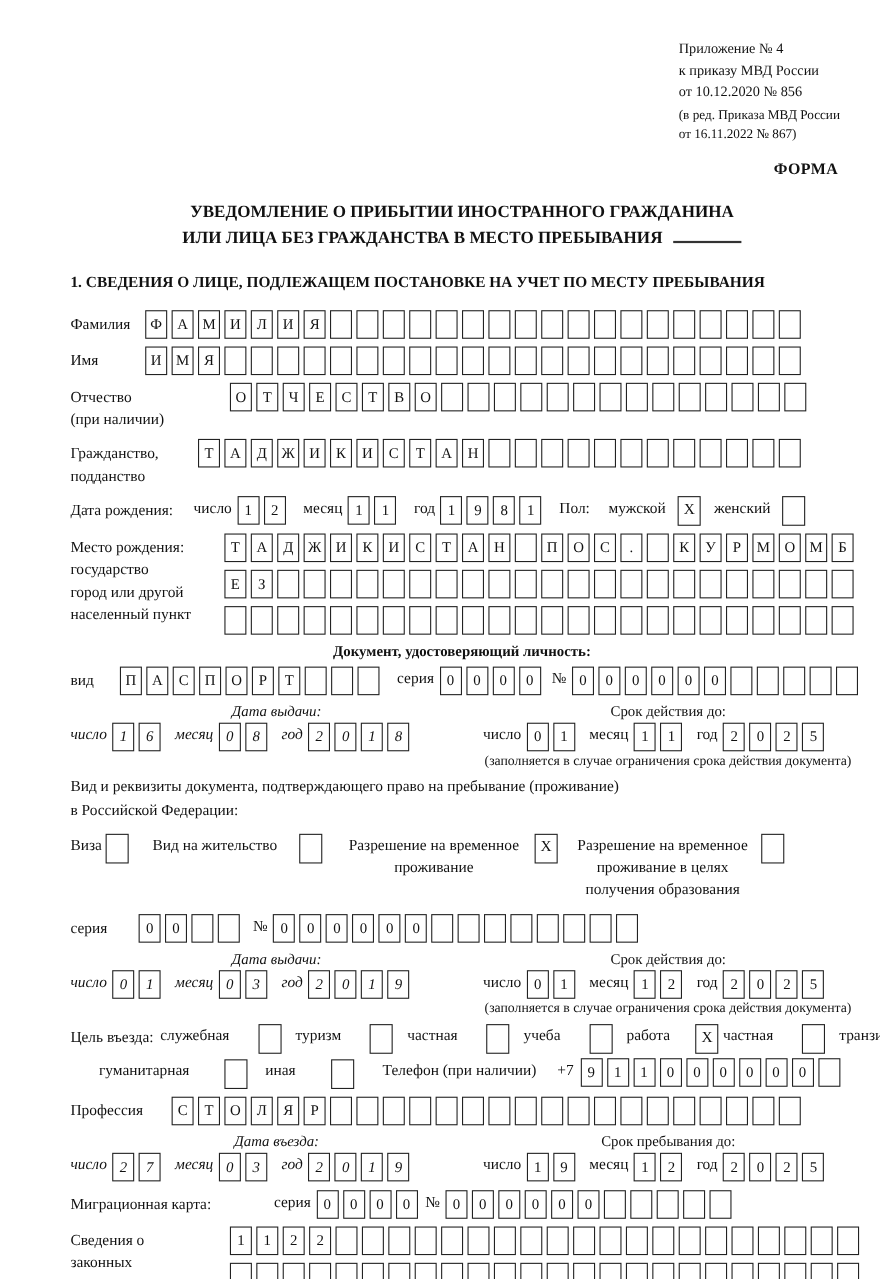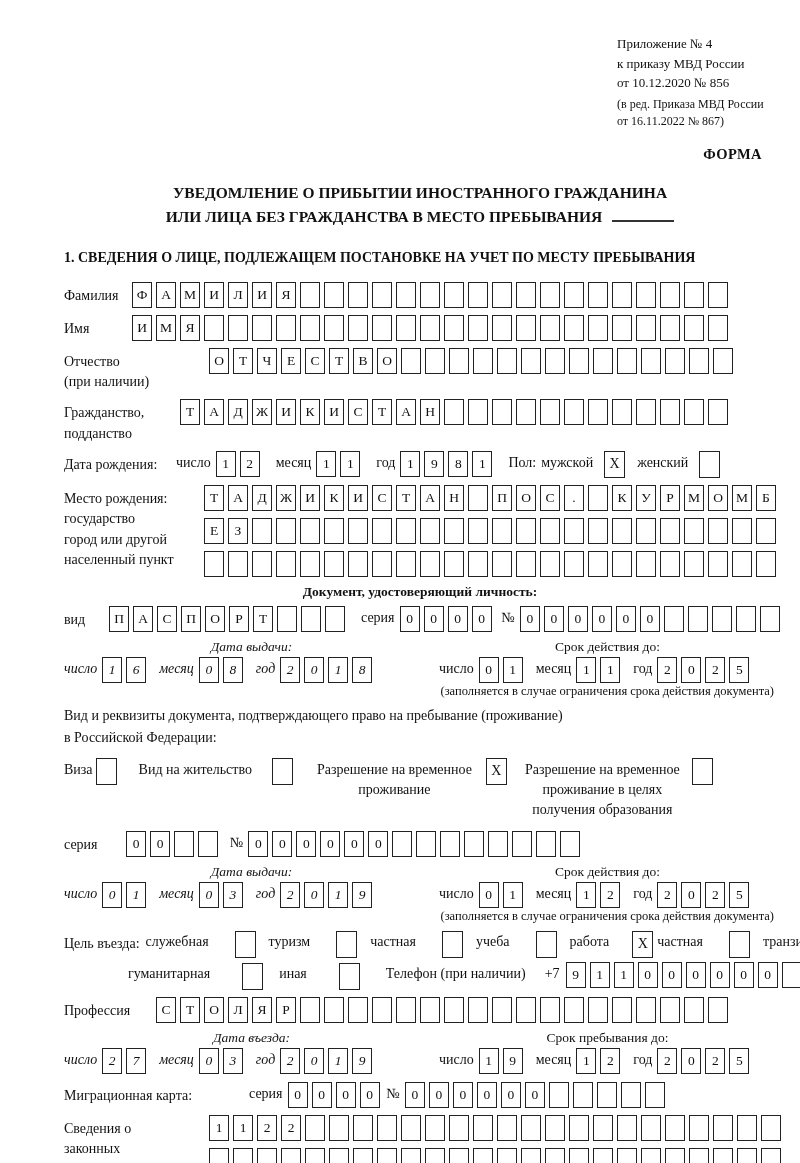--- a/index.html
+++ b/index.html
@@ -224,21 +224,21 @@
         <span class="cell">1</span>
       </span>
     <span class="inline-lbl">год</span>
     <span class="cells">
         <span class="cell">1</span>
         <span class="cell">9</span>
         <span class="cell">8</span>
         <span class="cell">1</span>
       </span>
     <span class="inline-lbl">Пол:</span>
-    <span class="inline-lbl" style="margin-left:0">мужской</span>
+    <span class="inline-lbl" style="margin-left:12px">мужской</span>
     <span class="checkbox">X</span>
     <span class="inline-lbl">женский</span>
     <span class="checkbox"></span>
   </div>
 
   <div class="frow">
     <span class="lbl w140">
       <span style="display:block">Место рождения:</span>
       <span style="display:block">государство</span>
       <span style="display:block">город или другой</span>
@@ -541,21 +541,21 @@
     <span class="opt" style="margin-left:4px">
       <span class="txt">частная</span>
       <span class="checkbox"></span>
     </span>
     <span class="opt">
       <span class="txt">транзит</span>
       <span class="checkbox"></span>
     </span>
   </div>
 
-  <div class="frow" style="margin-left:64px">
+  <div class="frow" style="margin-left:26px">
     <span class="opt" style="margin-left:0">
       <span class="txt">гуманитарная</span>
       <span class="checkbox" style="margin-left:12px"></span>
     </span>
     <span class="opt" style="margin-left:16px">
       <span class="txt">иная</span>
       <span class="checkbox" style="margin-left:12px"></span>
     </span>
     <span class="inline-lbl" style="margin-left:26px">Телефон (при наличии)</span>
     <span class="plus7">+7</span>

